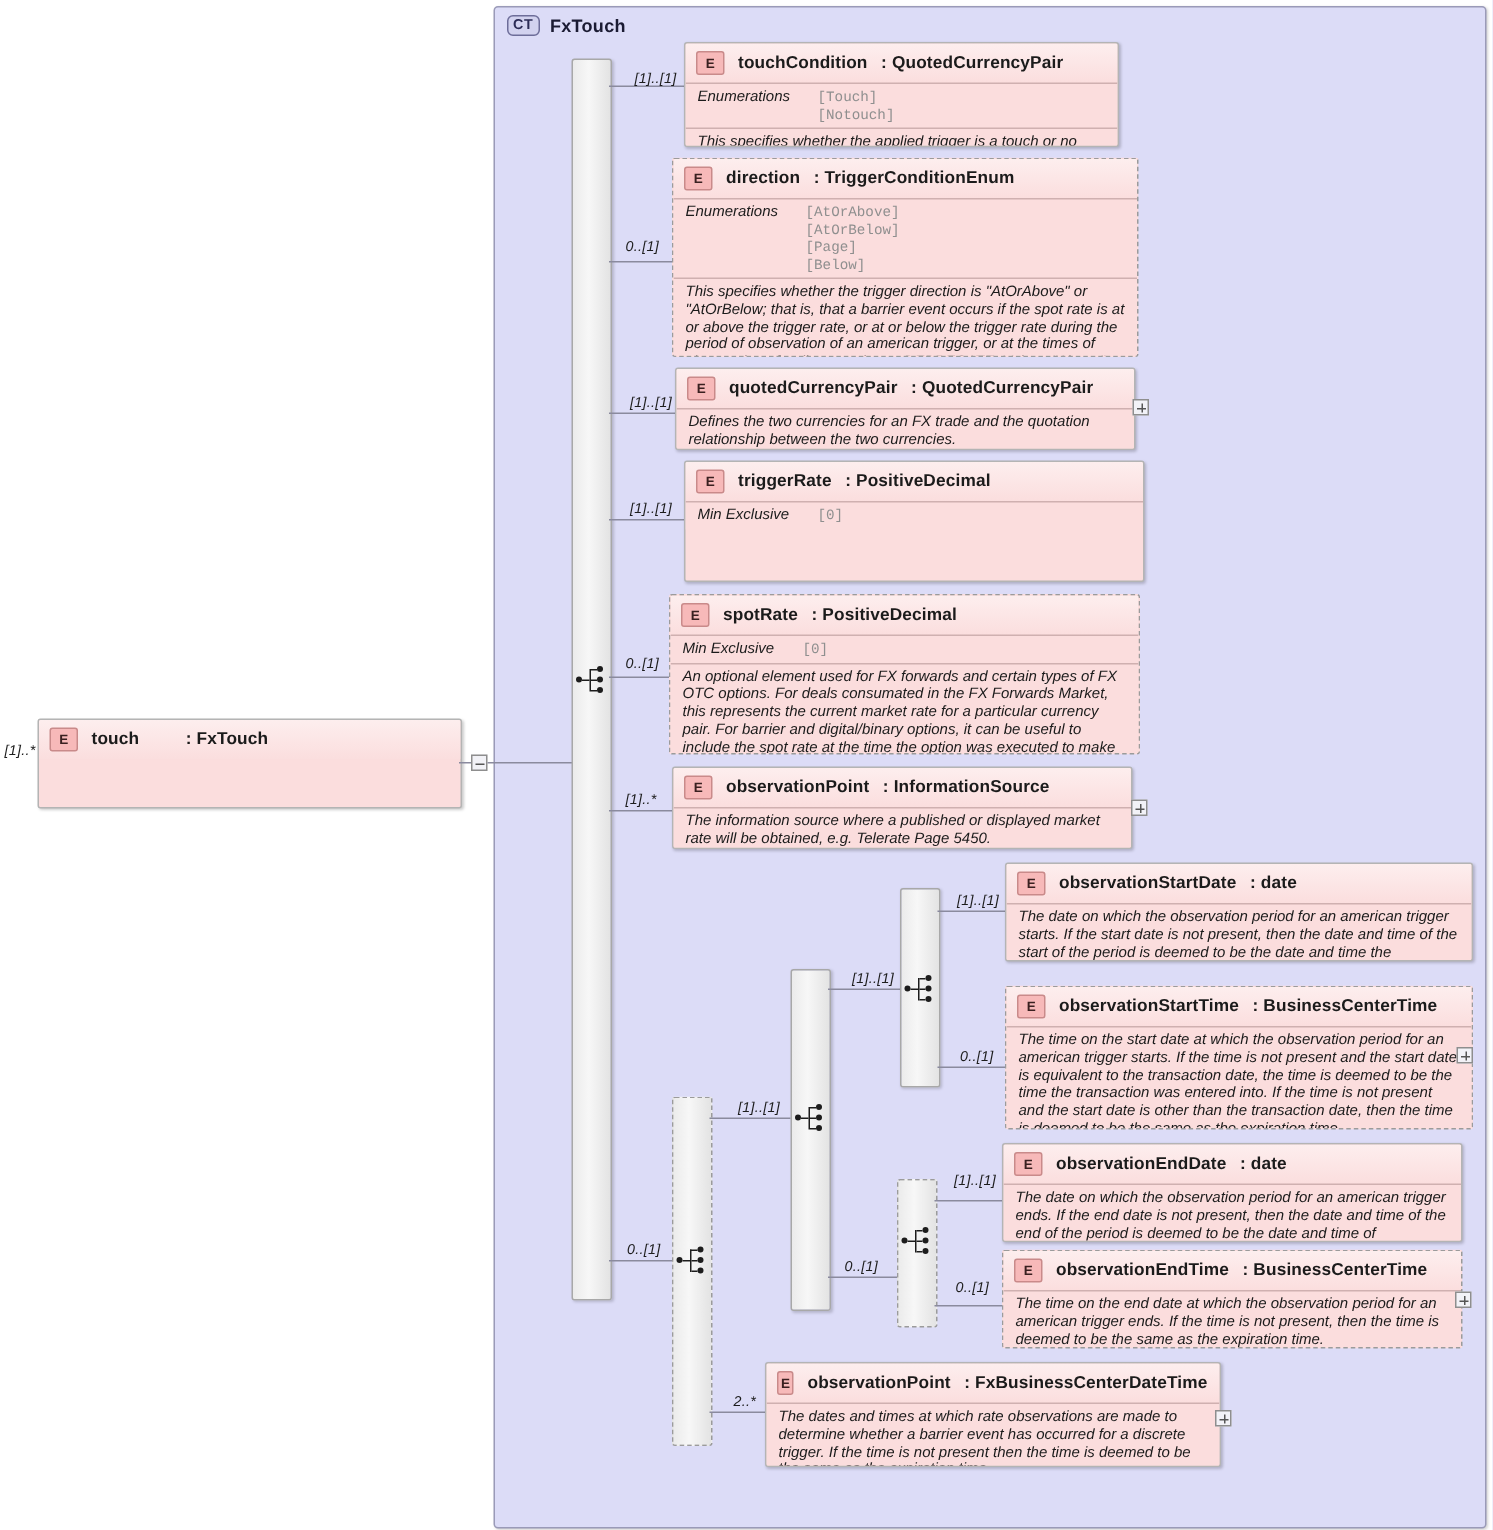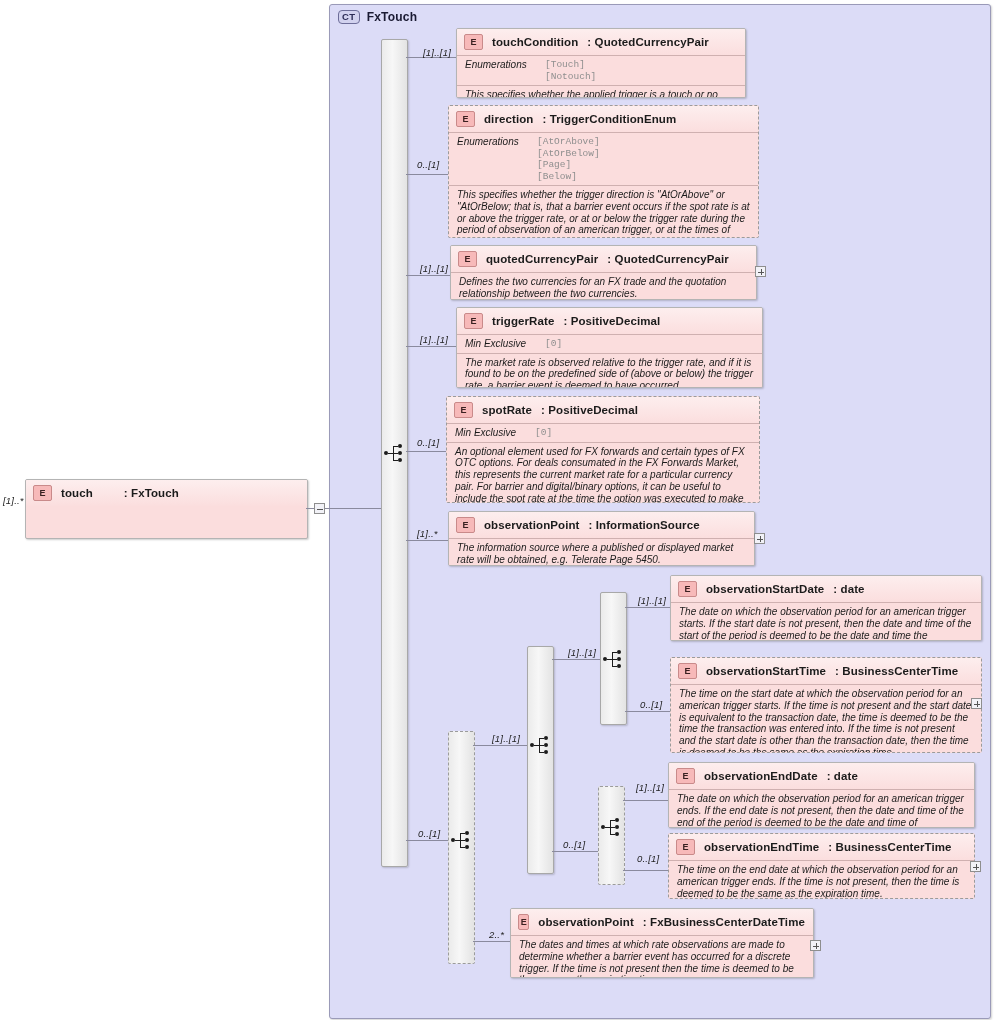--- a/index.html
+++ b/index.html
@@ -243,21 +243,20 @@
       <span class="el-badge">E</span>
       <span class="el-name">triggerRate</span>
       <span class="el-name">: PositiveDecimal</span>
     </div>
     <div class="el-facets">
       <span class="facet-label">Min Exclusive</span>
       <span class="facet-vals">
         <div>[0]</div>
       </span>
     </div>
-    <div class="el-doc">The market rate is observed relative to the trigger rate, and if it is found to be on the predefined side of (above or below) the trigger rate, a barrier event is deemed to have occurred.</div>
   </div>
 
   <div class="line h" style="left:406px;top:451px;width:40px;"></div>
   <div class="card" style="left:417px;top:437px;">0..[1]</div>
   <div class="el optional" style="left:446px;top:396px;width:312px;height:105px;">
     <div class="el-head">
       <span class="el-badge">E</span>
       <span class="el-name">spotRate</span>
       <span class="el-name">: PositiveDecimal</span>
     </div>

